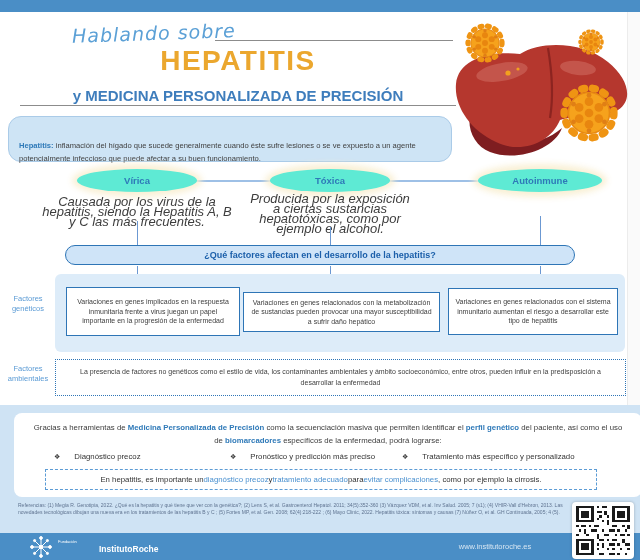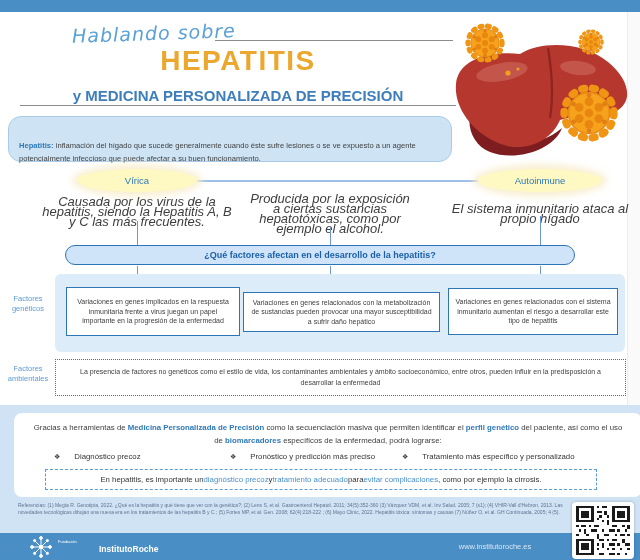--- a/index.html
+++ b/index.html
@@ -15,21 +15,21 @@
   .title-main{font-size:28px;font-weight:bold;color:#eba72e;letter-spacing:1.5px;line-height:34px;}
   .title-sub{font-size:15px;font-weight:bold;color:#3e7dbc;margin-top:9px;}
   .hline2{position:absolute;left:20px;top:105px;width:436px;border-top:1.5px solid #8c8c8c;}
 
   .liver-wrap{position:absolute;left:450px;top:10px;width:190px;height:150px;}
 
   .defbox{position:absolute;left:8px;top:116px;width:444px;height:36px;box-sizing:border-box;background:#cee4f5;border:1px solid #aacbe8;border-radius:13px;padding:22px 10px;font-size:7.6px;line-height:13px;color:#404040;}
   .defterm{font-weight:bold;color:#2e79b8;}
 
   .connector-h{position:absolute;left:137px;top:180px;width:403px;height:2px;background:#9ec0e6;}
-  .type-pill{position:absolute;top:169px;height:23px;border-radius:50%;background:#fef9c3;box-shadow:0 0 6px 5px rgba(249,239,211,.95);display:flex;align-items:center;justify-content:center;font-size:9.5px;font-weight:normal;color:#2e79b8;}
+  .type-pill{position:absolute;top:169px;height:23px;border-radius:50%;background:#5eead4;box-shadow:0 0 6px 5px rgba(249,239,211,.95);display:flex;align-items:center;justify-content:center;font-size:9.5px;font-weight:bold;color:#2e79b8;}
   .tp1{left:77px;width:120px;}
   .tp2{left:270px;width:120px;}
   .tp3{left:478px;width:124px;}
   .type-desc{position:absolute;font-size:13px;line-height:10px;color:#3d3d3d;text-align:center;font-style:italic;}
   .td1{left:42px;top:197px;width:190px;}
   .td2{left:245px;top:194px;width:170px;}
   .td3{left:440px;top:204px;width:200px;}
 
   .vline{position:absolute;width:1.5px;background:#6b98d2;}
   .arrowhead{position:absolute;width:0;height:0;border-left:3.5px solid transparent;border-right:3.5px solid transparent;border-top:6px solid #6b98d2;}
@@ -117,24 +117,24 @@
       <use href="#virus" transform="translate(35,33) scale(0.74)"></use>
       <use href="#virus" transform="translate(141,32) scale(0.48)"></use>
       <use href="#virus" transform="translate(139,103) scale(1.08)"></use>
     </svg>
   </div>
 
   <div class="defbox"><span class="defterm">Hepatitis:</span><span> inflamación del hígado que sucede generalmente cuando éste sufre lesiones o se ve expuesto a un agente potencialmente infeccioso que puede afectar a su buen funcionamiento.</span></div>
 
   <div class="connector-h"></div>
   <div class="type-pill tp1">Vírica</div>
+  <div class="type-pill tp2">Tóxica</div>
   <div class="type-pill tp3">Autoinmune</div>
   <div class="type-desc td1">Causada por los virus de la hepatitis, siendo la Hepatitis A, B y C las más frecuentes.</div>
   <div class="type-desc td2">Producida por la exposición a ciertas sustancias hepatotóxicas, como por ejemplo el alcohol.</div>
-  <div class="type-desc td3">El sistema inmunitario ataca al propio hígado</div>
 
   <div class="vline" style="left:136.5px;top:221px;height:24px;"></div>
   <div class="vline" style="left:329.5px;top:227px;height:18px;"></div>
   <div class="vline" style="left:539.5px;top:216px;height:29px;"></div>
 
   <div class="question-pill">¿Qué factores afectan en el desarrollo de la hepatitis?</div>
 
   <div class="vline" style="left:136.5px;top:266px;height:14px;"></div>
   <div class="vline" style="left:329.5px;top:266px;height:14px;"></div>
   <div class="vline" style="left:539.5px;top:266px;height:14px;"></div>

